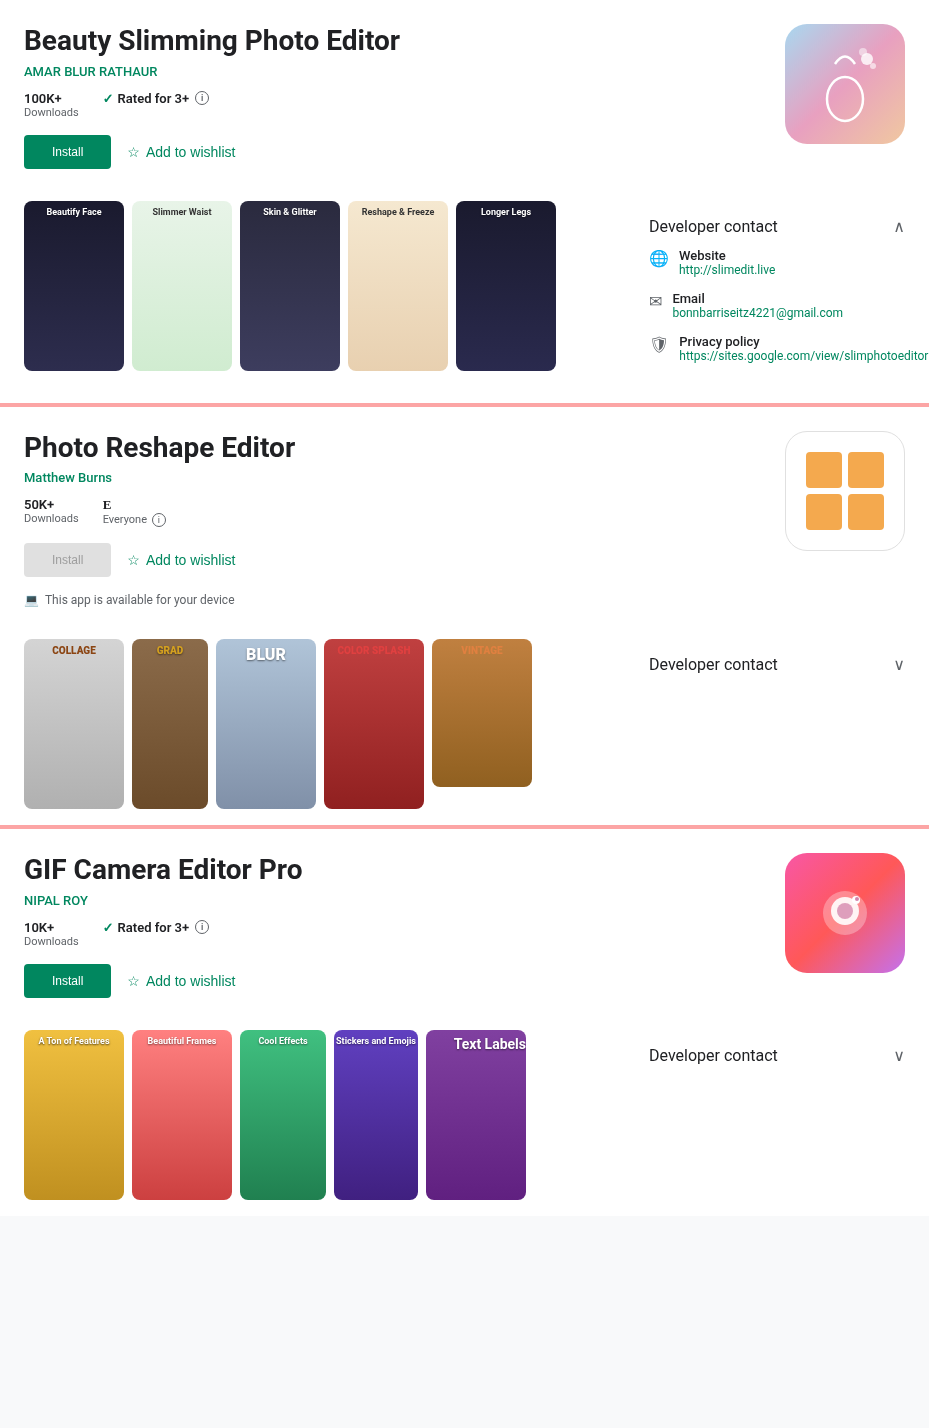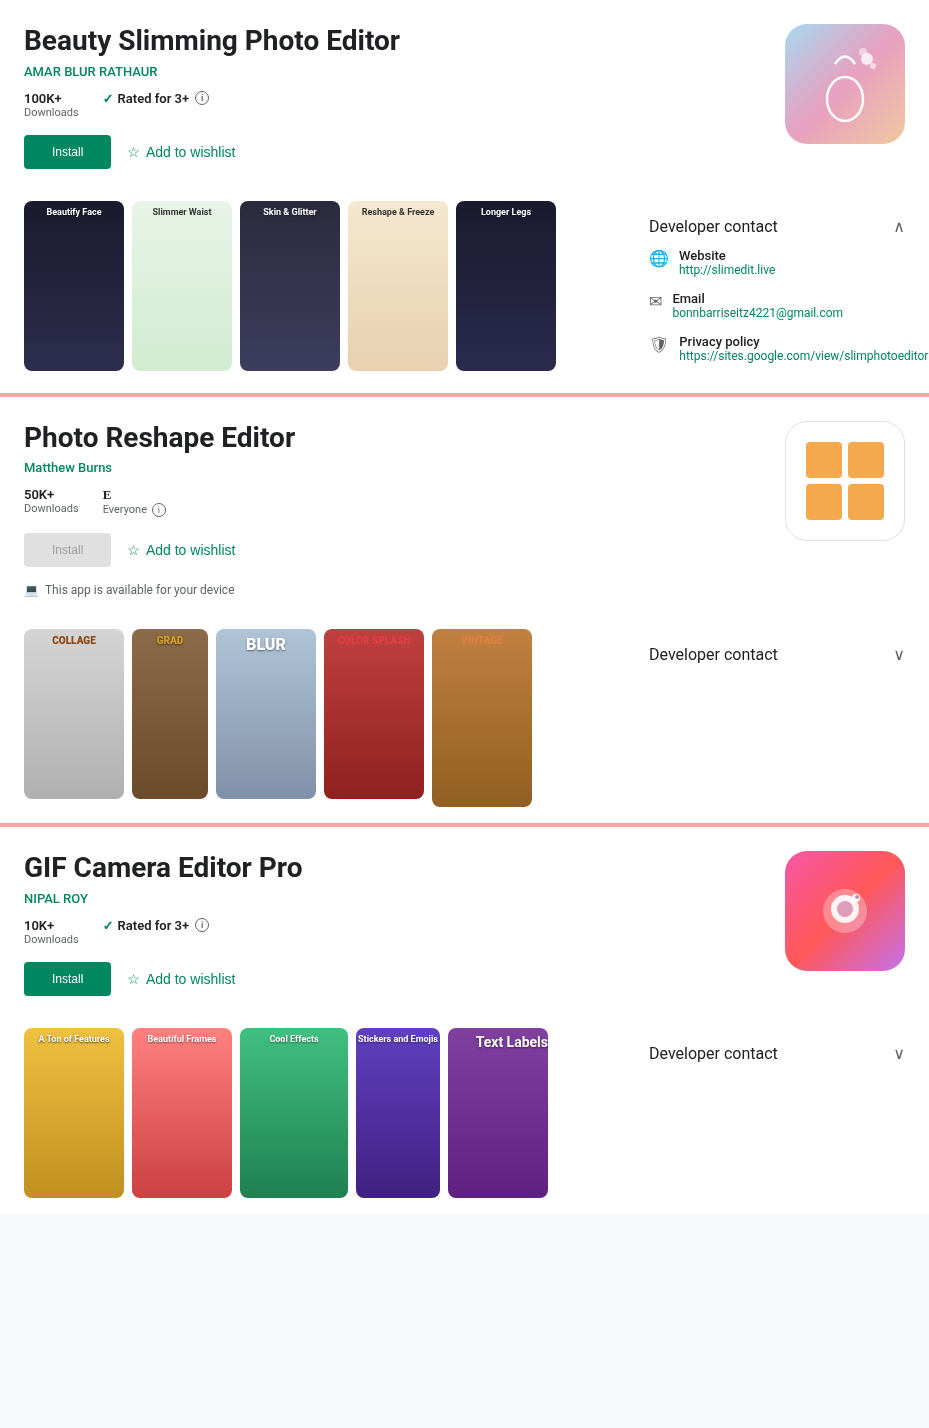--- a/index.html
+++ b/index.html
@@ -162,21 +162,21 @@
       display: flex;
       gap: 0;
     }
 
     .screenshots-section {
       flex: 1;
     }
 
     .developer-contact-section {
       width: 280px;
-      padding: 16px 0 16px 24px;
+      padding: 16px 0 26px 24px;
       flex-shrink: 0;
     }
 
     .developer-contact-header {
       display: flex;
       align-items: center;
       justify-content: space-between;
       cursor: pointer;
       margin-bottom: 12px;
     }
@@ -223,26 +223,26 @@
     .ss-beauty-2 { width: 100px; height: 170px; background: linear-gradient(180deg, #e8f4e8 0%, #d0ecd0 100%); }
     .ss-beauty-3 { width: 100px; height: 170px; background: linear-gradient(180deg, #2a2a3e 0%, #3d3d5e 100%); }
     .ss-beauty-4 { width: 100px; height: 170px; background: linear-gradient(180deg, #f5e8d0 0%, #e8d0b0 100%); }
     .ss-beauty-5 { width: 100px; height: 170px; background: linear-gradient(180deg, #1a1a2e 0%, #2a2a4e 100%); }
 
     
     .ss-photo-1 { width: 100px; height: 170px; background: linear-gradient(180deg, #d4d4d4 0%, #b0b0b0 100%); }
     .ss-photo-2 { width: 76px; height: 170px; background: linear-gradient(180deg, #8B6B4A 0%, #6B4B2A 100%); }
     .ss-photo-3 { width: 100px; height: 170px; background: linear-gradient(180deg, #b0c4d8 0%, #8090a8 100%); }
     .ss-photo-4 { width: 100px; height: 170px; background: linear-gradient(180deg, #c04040 0%, #902020 100%); }
-    .ss-photo-5 { width: 100px; height: 178px; background: linear-gradient(180deg, #c08040 0%, #906020 100%); }
+    .ss-photo-5 { width: 100px; height: 148px; background: linear-gradient(180deg, #c08040 0%, #906020 100%); }
 
     
     .ss-gif-1 { width: 100px; height: 170px; background: linear-gradient(180deg, #f0c040 0%, #c09020 100%); padding-left: 48px; }
     .ss-gif-2 { width: 100px; height: 170px; background: linear-gradient(180deg, #ff8080 0%, #cc4040 100%); }
-    .ss-gif-3 { width: 108px; height: 170px; background: linear-gradient(180deg, #40c080 0%, #208050 100%); }
+    .ss-gif-3 { width: 86px; height: 170px; background: linear-gradient(180deg, #40c080 0%, #208050 100%); }
     .ss-gif-4 { width: 84px; height: 170px; background: linear-gradient(180deg, #6040c0 0%, #402080 100%); }
     .ss-gif-5 { width: 100px; height: 170px; background: linear-gradient(180deg, #8040a0 0%, #602080 100%); }
 
     .screenshot-label {
       position: absolute;
       top: 6px;
       left: 0; right: 0;
       text-align: center;
       font-size: 9px;
       font-weight: 700;

